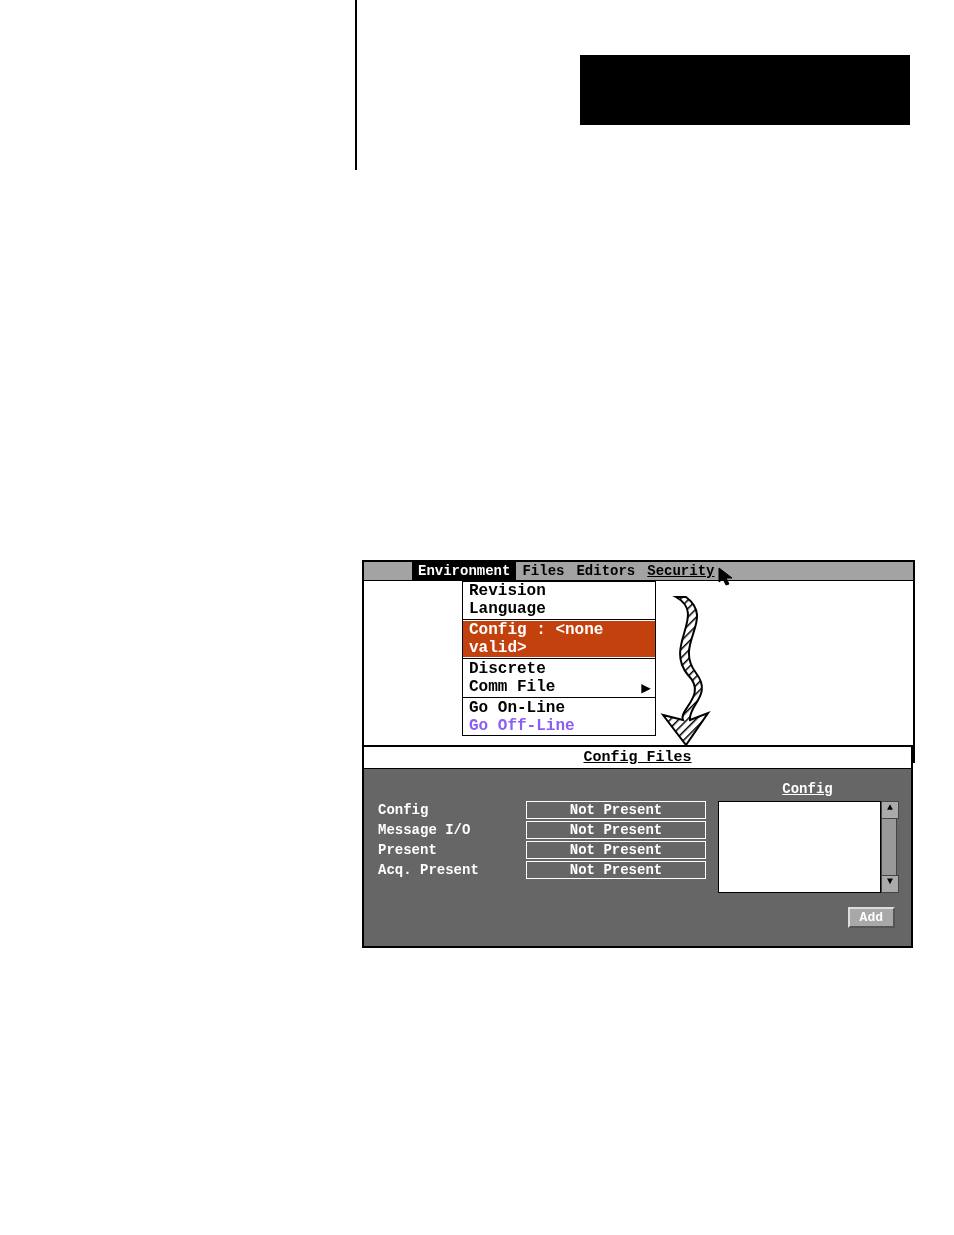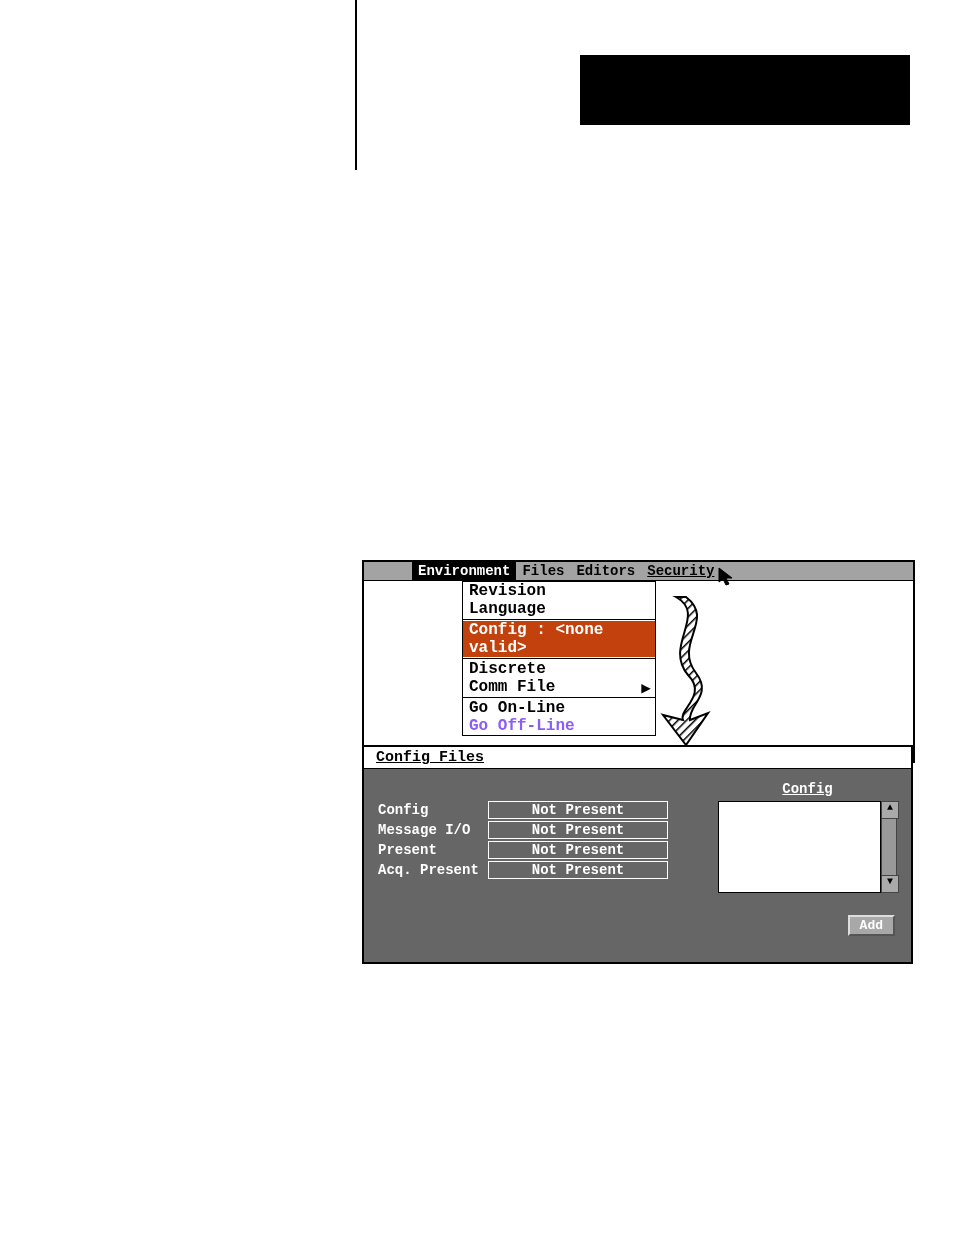--- a/index.html
+++ b/index.html
@@ -89,25 +89,25 @@
   }
   .dialog-outer {
     position: absolute;
     top: 745px;
     left: 362px;
     width: 547px;
     border: 2px solid #000;
     background: #fff;
   }
   .dialog-title {
-    text-align: left;
+    text-align: center;
     font-weight: bold;
     font-size: 15px;
     text-decoration: underline;
-    padding: 2px 12px;
+    padding: 2px 0;
     border-bottom: 1px solid #000;
     background: #fff;
   }
   .dialog-body {
     background: #666;
     color: #fff;
     padding: 12px 14px 10px 14px;
     font-size: 14px;
     font-weight: bold;
   }
@@ -125,20 +125,21 @@
   }
   .row-label {
     width: 110px;
   }
   .status-box {
     width: 170px;
     border: 1px solid #fff;
     text-align: center;
     padding: 0 4px;
     background: #666;
+    margin-left: 38px;
   }
   .right-col {
     flex: 1;
     margin-left: 10px;
   }
   .right-header {
     text-align: center;
     text-decoration: underline;
     margin-bottom: 4px;
   }
@@ -179,21 +180,21 @@
   .btn {
     background: #a8a8a8;
     color: #fff;
     font-weight: bold;
     font-family: inherit;
     font-size: 13px;
     border: 2px solid #555;
     border-top-color: #ddd;
     border-left-color: #ddd;
     padding: 1px 10px;
-    margin: 16px 2px;
+    margin: 8px 2px;
   }
   .btn-row {
     text-align: center;
     margin-top: 8px;
   }
   .cursor {
     position: absolute;
     top: 567px;
     left: 718px;
     pointer-events: none;

